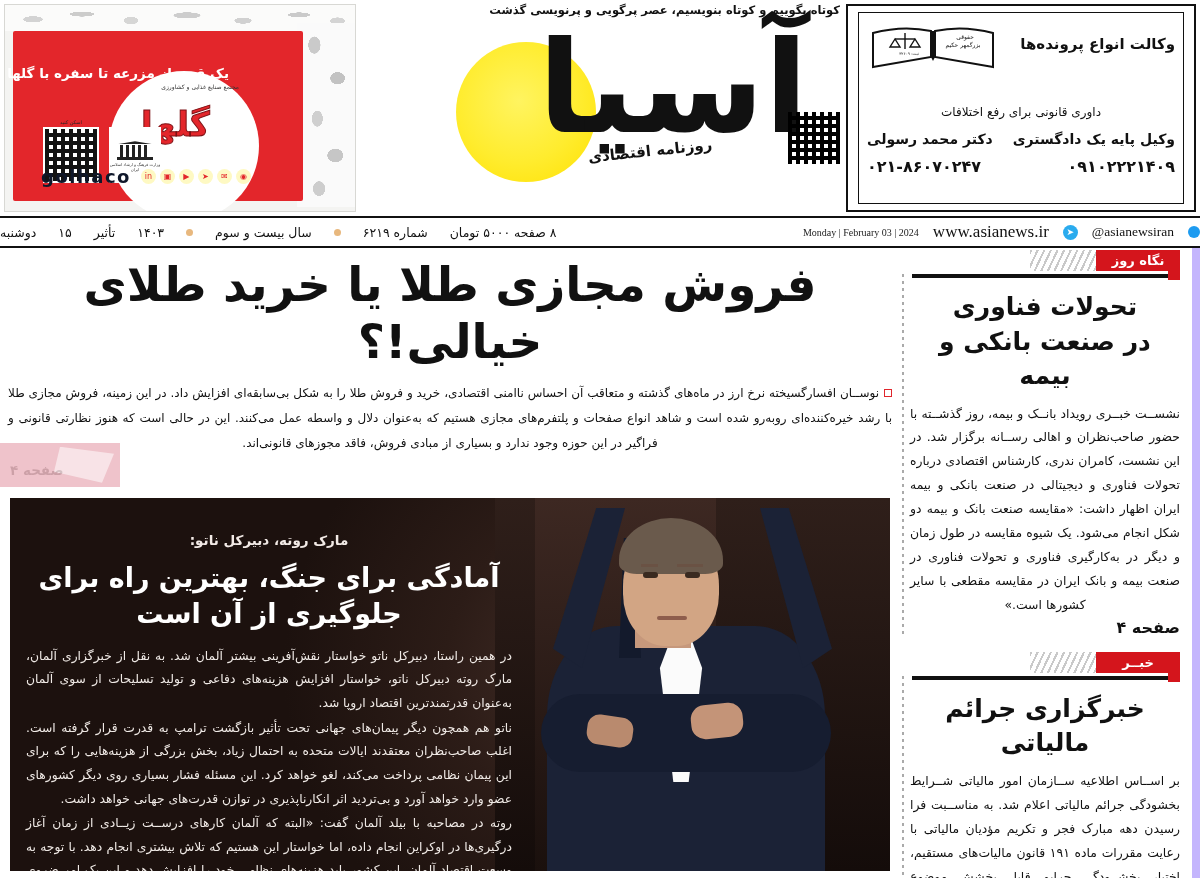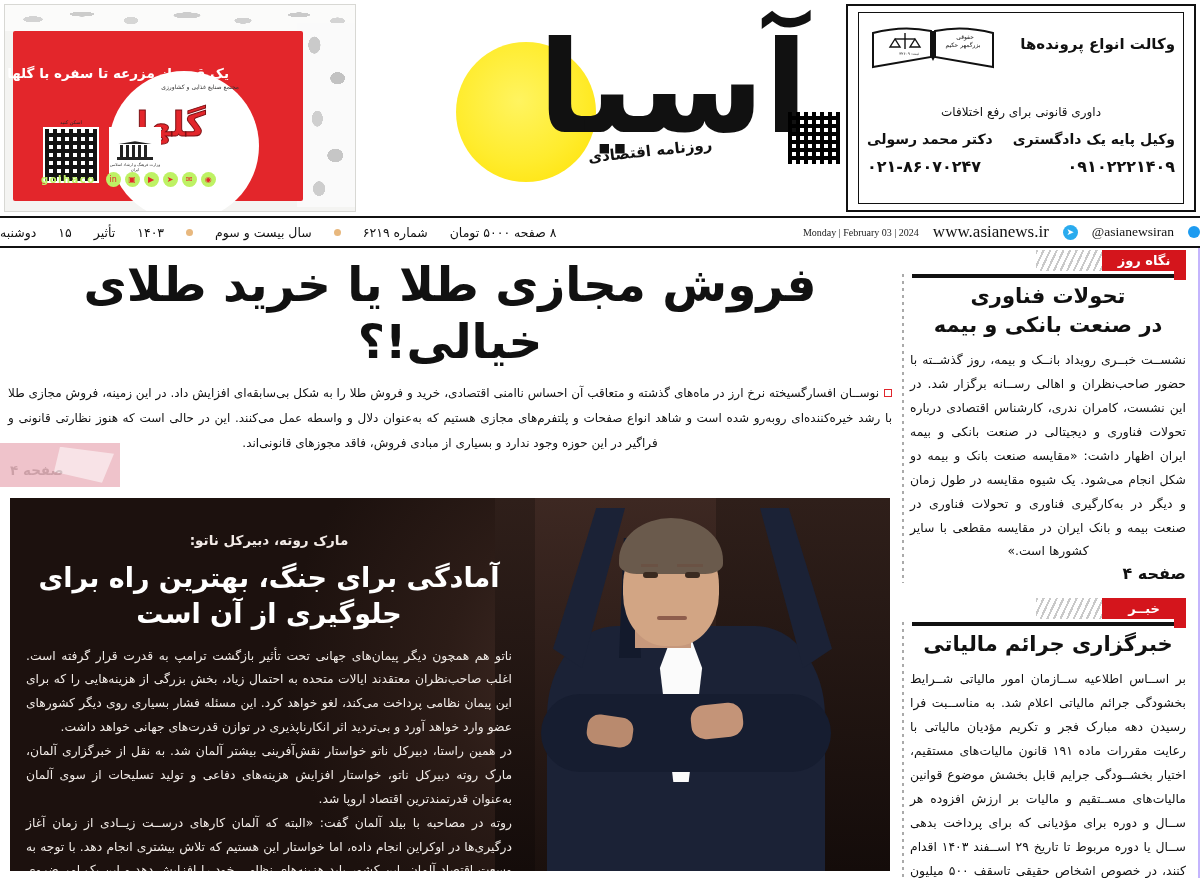--- a/index.html
+++ b/index.html
@@ -38,45 +38,45 @@
              background:
                radial-gradient(ellipse 10px 14px at 30% 12%, #cacaca 0 60%, transparent 62%),
                radial-gradient(ellipse 12px 10px at 70% 30%, #c2c2c2 0 60%, transparent 62%),
                radial-gradient(ellipse 9px 13px at 35% 52%, #cfcfcf 0 60%, transparent 62%),
                radial-gradient(ellipse 13px 11px at 66% 72%, #c6c6c6 0 60%, transparent 62%),
                radial-gradient(ellipse 10px 12px at 38% 90%, #cdcdcd 0 60%, transparent 62%); }
   .ad-left .white-arc { position:absolute; right:44px; top:40px; width:150px; height:150px;
              border-radius:50%; background:#fff; }
   .ad-left .slogan { position:absolute; right:74px; top:34px; color:#fff;
              font-size:13.5px; font-weight:700; letter-spacing:-.2px; white-space:nowrap; }
-  .ad-left .brand-logo { position:absolute; right:74px; top:62px; width:116px; height:62px;
-             display:flex; align-items:center; justify-content:center; }
+  .ad-left .brand-logo { position:absolute; right:46px; top:62px; width:116px; height:62px;
+             display:flex; align-items:center; justify-content:flex-end; }
   .ad-left .brand-word { font-size:34px; font-weight:700; color:#e3262b;
              -webkit-text-stroke:1px #7a1013; }
   .ad-left .brand-sub { position:absolute; right:64px; top:52px; font-size:6px; color:#333; white-space:nowrap; }
   .ad-left .qr { position:absolute; left:30px; top:96px; width:56px; height:56px; background:#fff; padding:2px; }
   .ad-left .qr i { display:block; width:100%; height:100%;
             background-image:
               repeating-linear-gradient(90deg,#000 0 4px,transparent 4px 8px),
               repeating-linear-gradient(0deg,#000 0 4px,transparent 4px 8px);
             background-size:8px 8px; opacity:.92; }
   .ad-left .qr-cap { position:absolute; left:30px; top:88px; font-size:5px; color:#222; width:56px; text-align:center; }
   .ad-left .unesco { position:absolute; left:96px; top:96px; width:52px; height:56px; background:#fff;
             display:flex; flex-direction:column; align-items:center; justify-content:center; }
   .ad-left .unesco .temple { width:36px; height:24px; position:relative; }
   .ad-left .unesco .temple::before{ content:""; position:absolute; left:0; top:4px; width:36px; height:3px; background:#222;
             clip-path: polygon(0 100%, 50% 0, 100% 100%); }
   .ad-left .unesco .cols { position:absolute; left:3px; top:8px; width:30px; height:12px;
             background:repeating-linear-gradient(90deg,#222 0 3px,transparent 3px 6px); }
   .ad-left .unesco .base { position:absolute; left:0; top:20px; width:36px; height:3px; background:#222; }
   .ad-left .unesco small { font-size:4px; color:#333; text-align:center; line-height:1.2; margin-top:2px; }
   .ad-left .social { position:absolute; left:28px; bottom:14px; display:flex; gap:4px; align-items:center; }
-  .ad-left .social .dot { width:15px; height:15px; border-radius:50%; background:#bef264; color:#e3262b;
+  .ad-left .social .dot { width:15px; height:15px; border-radius:50%; background:#fef9c3; color:#e3262b;
             font-size:8px; display:flex; align-items:center; justify-content:center; }
-  .ad-left .social .hand { color:#bef264; font-size:10px; font-weight:700; letter-spacing:1.5px;
+  .ad-left .social .hand { color:#0f172a; font-size:18px; font-weight:700; letter-spacing:1.5px;
             margin-right:6px; font-family:"DejaVu Sans", sans-serif; direction:ltr; }
 
   
   .logo-block { position:absolute; left:360px; top:0; width:484px; height:216px; }
   .logo-tagline { position:absolute; right:4px; top:3px; font-size:11.5px; color:#111;
             font-weight:600; white-space:nowrap; }
   .sun { position:absolute; left:96px; top:42px; width:140px; height:140px; border-radius:50%;
             background:radial-gradient(circle at 45% 42%, #fff460 0%, #ffec2e 55%, #ffe000 100%); }
   .logo-art { position:absolute; left:0; top:8px; width:484px; height:200px; }
   .logo-word { position:absolute; right:36px; top:16px; font-size:128px; line-height:1;
@@ -176,32 +176,32 @@
   .story-text { position:absolute; left:0; top:0; width:520px; height:373px; padding:22px 18px 10px 16px; color:#fff; }
   .story-kicker { text-align:center; font-size:13.5px; font-weight:700; color:#f2eae6; margin-top:12px; }
   .story-title { text-align:center; font-size:27px; font-weight:700; color:#fff;
             margin-top:12px; line-height:1.35; letter-spacing:-.5px; }
   .story-body { margin-top:12px; font-size:12.3px; line-height:1.92; color:#f0eae6;
             text-align:justify; text-align-last:right; }
   .story-body p { margin-bottom:1px; }
 
   
   .sidebar { position:absolute; right:0; top:248px; width:300px; height:630px;
-            border-right:2px solid #c4b5fd; background:#fff; padding:0; }
+            border-right:8px solid #c4b5fd; background:#fff; padding:0; }
   .sb-block { position:relative; padding:0 12px 0 10px; }
   .tagwrap { position:relative; height:24px; margin-bottom:0; }
   .tag { position:absolute; right:0; top:2px; height:21px; min-width:84px; background:#d4151c;
             color:#fff; font-size:13px; font-weight:700; display:flex; align-items:center;
             justify-content:center; padding:0 12px; }
   .tag-stripes { position:absolute; right:84px; top:2px; width:66px; height:21px;
             background:repeating-linear-gradient(115deg,#c9c9c9 0 2px,#fff 2px 6px); }
   .rule { position:relative; height:4px; margin:2px 2px 0 2px; background:#111; }
   .rule::before { content:""; position:absolute; right:-2px; top:-6px; width:12px; height:12px; background:#d4151c; }
-  .sb-title { font-size:21px; font-weight:700; color:#111; text-align:center;
-            line-height:1.38; margin:4px 0 8px; letter-spacing:-.5px; }
+  .sb-title { font-size:25px; font-weight:700; color:#111; text-align:center;
+            line-height:1.38; margin:12px 0 8px; letter-spacing:-.5px; }
   .sb-body { font-size:12.4px; line-height:1.93; color:#111; text-align:justify; text-align-last:center; }
   .sb-page { font-size:16px; font-weight:700; color:#111; text-align:right; margin-top:1px; }
   .sb-dots { position:absolute; left:2px; top:26px; bottom:0; width:2px;
             background:repeating-linear-gradient(180deg,#aaa 0 3px,transparent 3px 7px); }
   .sb-divider { height:1px; background:transparent; margin:8px 0 0; }
 </style>
 </head>
 <body>
 
 <div class="page">
@@ -235,20 +235,21 @@
           <span class="dot">➤</span>
           <span class="dot">▶</span>
           <span class="dot">▣</span>
           <span class="dot">in</span>
           <span class="hand">golhaco</span>
         </div>
       </div>
     </div>
 
     <div class="logo-block">
+      <div class="logo-tagline">کوتاه بگوییم و کوتاه بنویسیم، عصر پرگویی و پرنویسی گذشت</div>
       <div class="sun"></div>
       <div class="logo-art">
         <div class="logo-word">آسیا</div>
         <div class="logo-kind">روزنامه اقتصادی</div>
       </div>
       <div class="logo-qr">
           <i></i>
         </div>
     </div>
 
@@ -328,22 +329,22 @@
         <div class="p-eyeR"></div>
         <div class="p-mouth"></div>
         <div class="p-arms"></div>
         <div class="p-handL"></div>
         <div class="p-handR"></div>
       </div>
       <div class="story-text">
         <div class="story-kicker">مارک روته، دبیرکل ناتو:</div>
         <h2 class="story-title">آمادگی برای جنگ، بهترین راه برای جلوگیری از آن است</h2>
         <div class="story-body">
+          <p>در همین راستا، دبیرکل ناتو خواستار نقش‌آفرینی بیشتر آلمان شد. به نقل از خبرگزاری آلمان، مارک روته دبیرکل ناتو، خواستار افزایش هزینه‌های دفاعی و تولید تسلیحات از سوی آلمان به‌عنوان قدرتمندترین اقتصاد اروپا شد.</p>
           <p>ناتو هم همچون دیگر پیمان‌های جهانی تحت تأثیر بازگشت ترامپ به قدرت قرار گرفته است. اغلب صاحب‌نظران معتقدند ایالات متحده به احتمال زیاد، بخش بزرگی از هزینه‌هایی را که برای این پیمان نظامی پرداخت می‌کند، لغو خواهد کرد. این مسئله فشار بسیاری روی دیگر کشورهای عضو وارد خواهد آورد و بی‌تردید اثر انکارناپذیری در توازن قدرت‌های جهانی خواهد داشت.</p>
-          <p>در همین راستا، دبیرکل ناتو خواستار نقش‌آفرینی بیشتر آلمان شد. به نقل از خبرگزاری آلمان، مارک روته دبیرکل ناتو، خواستار افزایش هزینه‌های دفاعی و تولید تسلیحات از سوی آلمان به‌عنوان قدرتمندترین اقتصاد اروپا شد.</p>
           <p>روته در مصاحبه با بیلد آلمان گفت: «البته که آلمان کارهای درســت زیــادی از زمان آغاز درگیری‌ها در اوکراین انجام داده، اما خواستار این هستیم که تلاش بیشتری انجام دهد. با توجه به وسعت اقتصاد آلمان، این کشور باید هزینه‌های نظامی خود را افزایش دهد و این یک امر ضروی خواهد بود.»</p>
 
         </div>
       </div>
     </div>
   </div>
 
   <div class="sidebar">
 
     <div class="sb-block">

